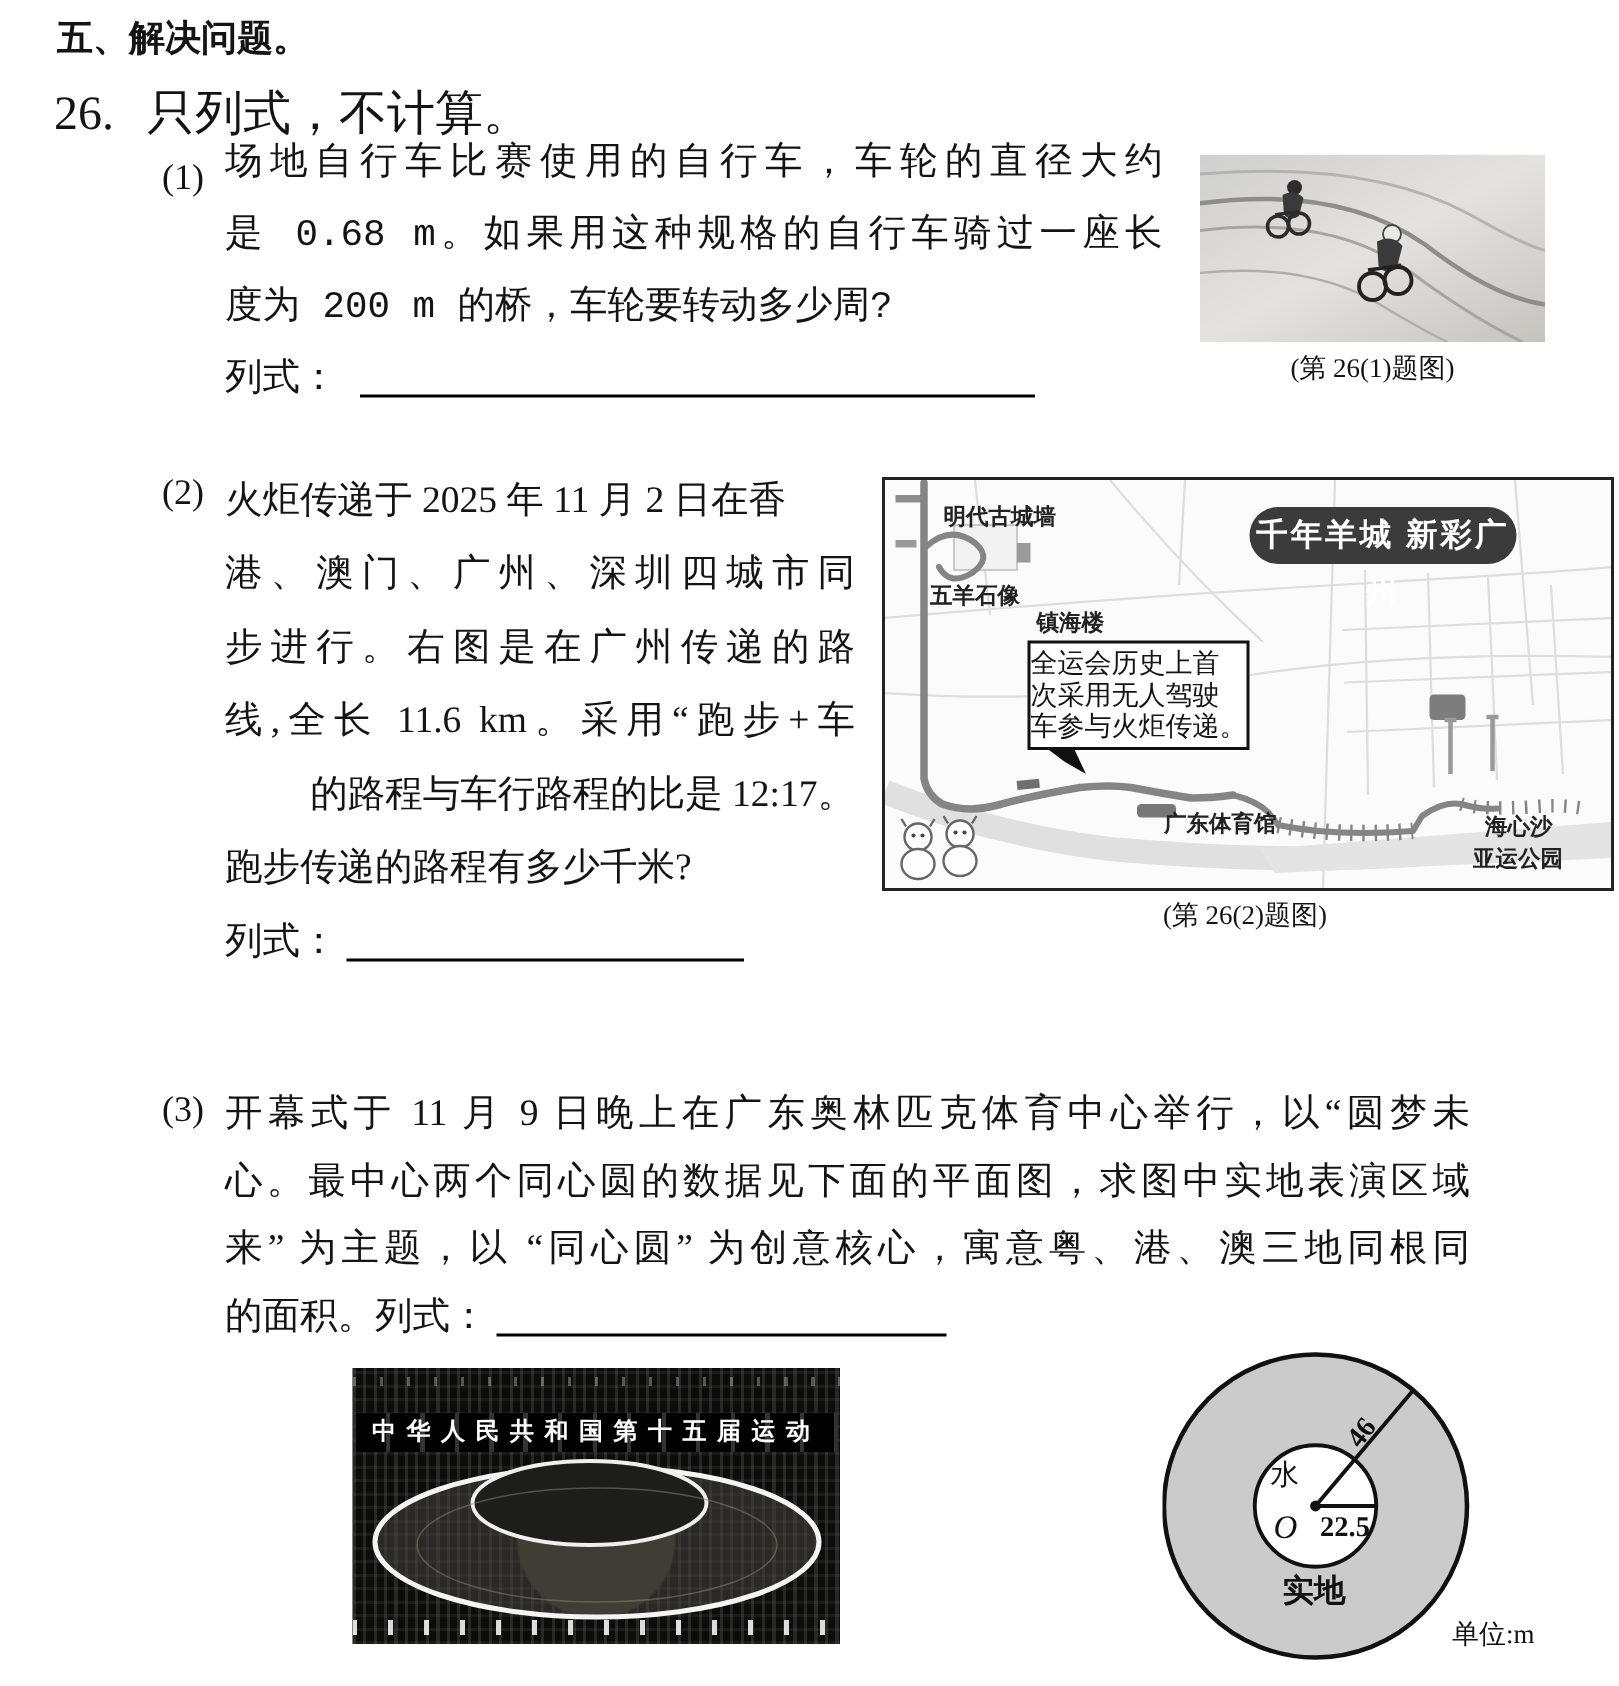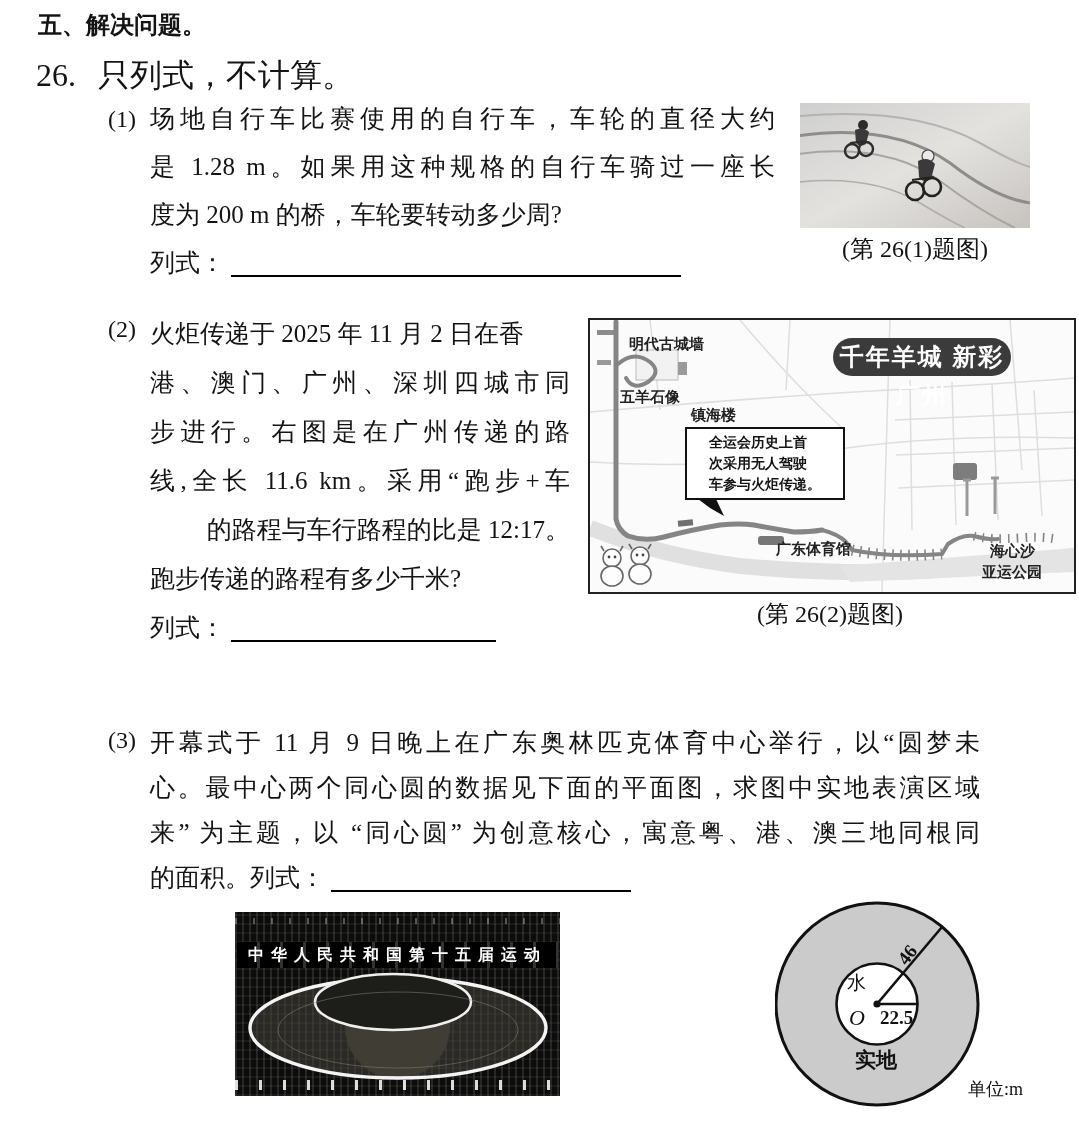--- a/index.html
+++ b/index.html
@@ -3,33 +3,33 @@
 <meta charset="utf-8">
 <style>
   html,body{margin:0;padding:0;background:#fff;}
   #page{position:relative;width:1079px;height:1124px;background:#ffffff;color:#141414;
         font-family:"Liberation Serif","DejaVu Serif",serif;overflow:hidden;}
   .abs{position:absolute;}
   .hei{font-family:"Liberation Sans","DejaVu Sans",sans-serif;font-weight:bold;}
   .just{text-align:justify;text-align-last:justify;}
   .line{white-space:nowrap;}
   .blank{display:inline-block;border-bottom:2px solid #000;height:26px;vertical-align:-6px;}
-  .caption{font-size:24px;text-align:center;}
+  .caption{font-size:18px;text-align:center;}
   .qlabel{font-size:24px;}
   .qtext{font-size:25px;}
   
   .mapbox{border:2px solid #222;background:#fbfbfb;}
   .maplabel{position:absolute;font-family:"Liberation Sans","DejaVu Sans",sans-serif;
             font-weight:bold;font-size:15px;color:#222;white-space:nowrap;}
   .banner{position:absolute;background:#3b3b3b;color:#fff;border-radius:19px;
           font-family:"Liberation Sans","DejaVu Sans",sans-serif;font-weight:bold;
-          font-size:24px;text-align:center;line-height:38px;letter-spacing:2px;}
-  .callout{position:absolute;background:#fff;border:2px solid #111;padding:3px 22px;
-           font-family:"Liberation Sans","DejaVu Sans",sans-serif;font-weight:bold;
-           font-size:14px;line-height:21px;white-space:nowrap;}
+          font-size:21px;text-align:center;line-height:38px;letter-spacing:2px;}
+  .callout{position:absolute;background:#fff;border:2px solid #111;padding:3px 0;
+           font-family:"Liberation Sans","DejaVu Sans",sans-serif;font-weight:normal;
+           font-size:18px;line-height:21px;white-space:nowrap;}
   
   .photo{background:
       radial-gradient(circle at 50% 62%, #3a382e 0 26%, transparent 27%),
       repeating-linear-gradient(90deg, rgba(120,120,110,.25) 0 2px, transparent 2px 7px),
       repeating-linear-gradient(0deg, rgba(90,90,80,.18) 0 2px, transparent 2px 9px),
       #0c0c0c;}
   .photo-banner{position:absolute;left:2px;right:2px;top:30px;height:26px;
       background:repeating-linear-gradient(90deg,#000 0 20px,#333 20px 23px);
       color:#fff;font-family:"Liberation Sans","DejaVu Sans",sans-serif;font-weight:bold;
       font-size:16px;line-height:26px;text-align:center;letter-spacing:7px;overflow:hidden;}
@@ -43,23 +43,23 @@
 
 <div id="page">
 
   <div class="abs hei" style="left:38px;top:9px;font-size:24px;">五、解决问题。</div>
   <div class="abs" style="left:36px;top:54px;font-size:32px;">
     <span>26.</span>
     <span style="margin-left:14px;">只列式，不计算。</span>
   </div>
 
   <div class="abs qlabel" style="left:108px;top:106px;">(1)</div>
-  <div class="abs" style="left:150px;top:95px;width:625px;">
+  <div class="abs" style="left:150px;top:85px;width:625px;font-family:Liberation Mono, monospace;">
     <div class="qtext just" style="height:48px;line-height:48px;">场地自行车比赛使用的自行车，车轮的直径大约</div>
-    <div class="qtext just" style="height:48px;line-height:48px;">是 1.28 m。如果用这种规格的自行车骑过一座长</div>
+    <div class="qtext just" style="height:48px;line-height:48px;">是 0.68 m。如果用这种规格的自行车骑过一座长</div>
     <div class="qtext line" style="height:48px;line-height:48px;">度为 200 m 的桥，车轮要转动多少周?</div>
     <div class="qtext line" style="height:48px;line-height:48px;">
       <span>列式：</span>
       <span class="blank" style="width:450px;"></span>
     </div>
   </div>
 
   <div class="abs" style="left:800px;top:103px;width:230px;height:125px;">
     <svg width="230" height="125" viewBox="0 0 230 125">
       <defs>

